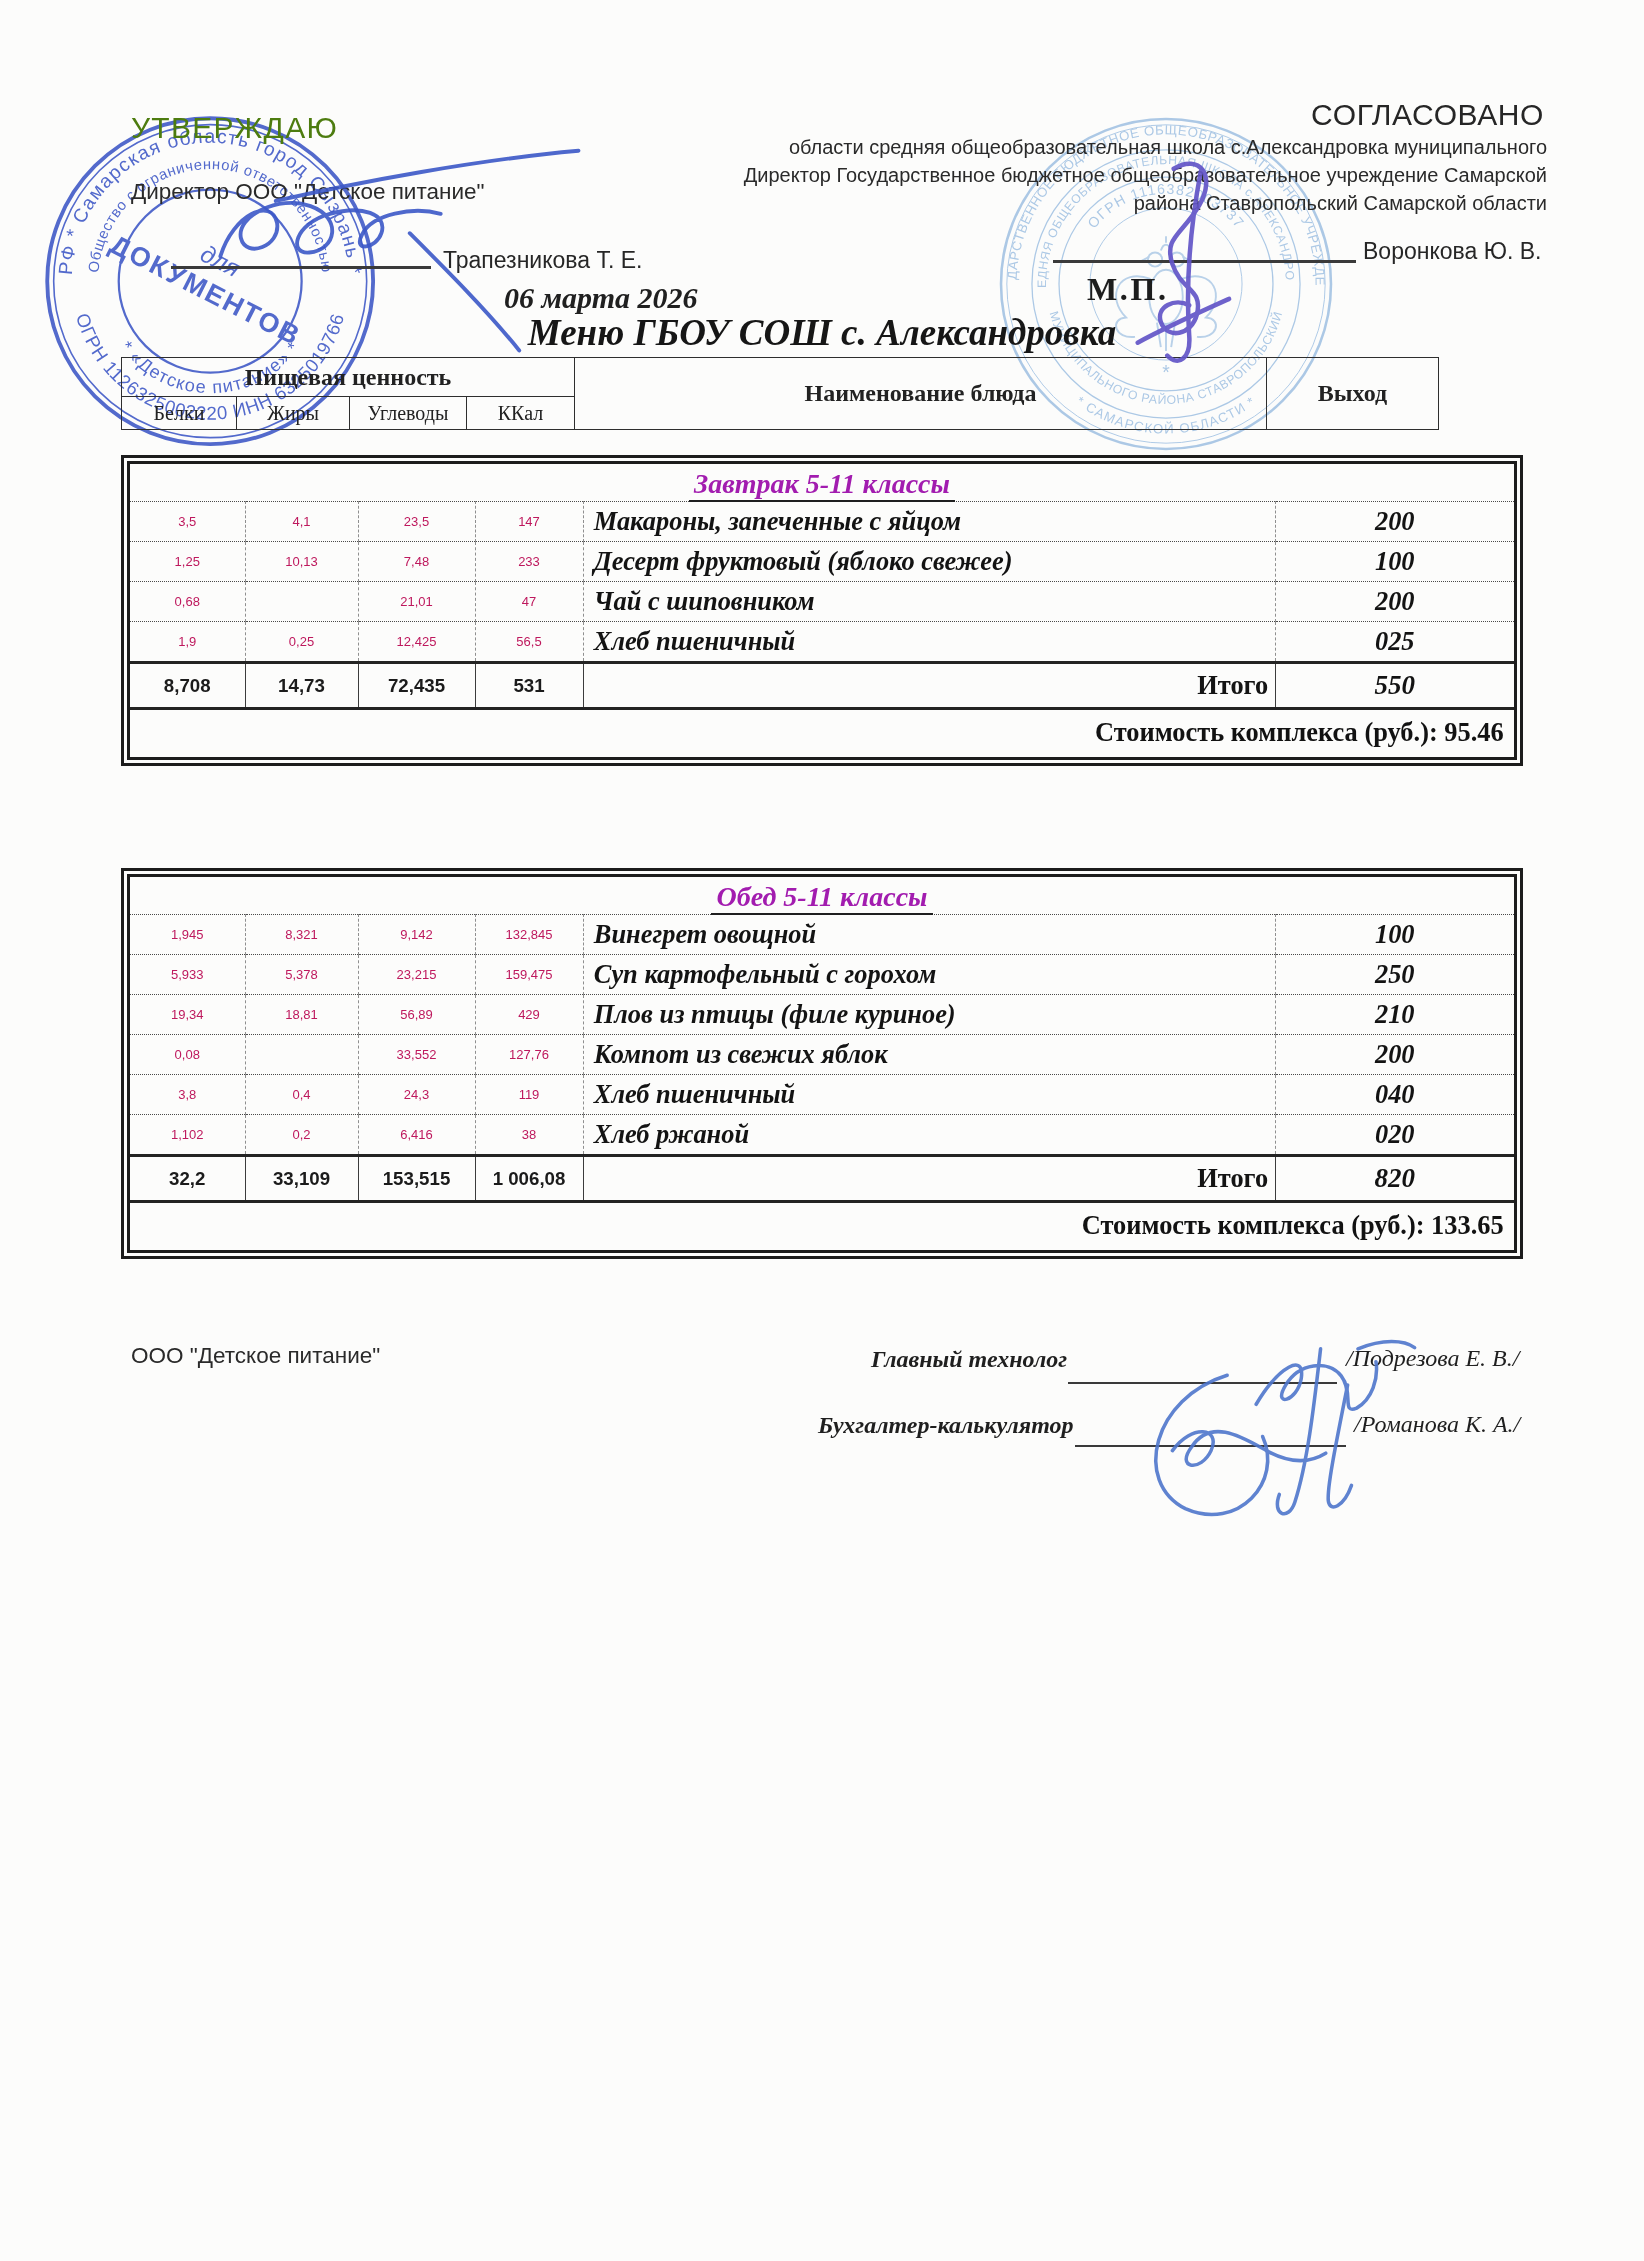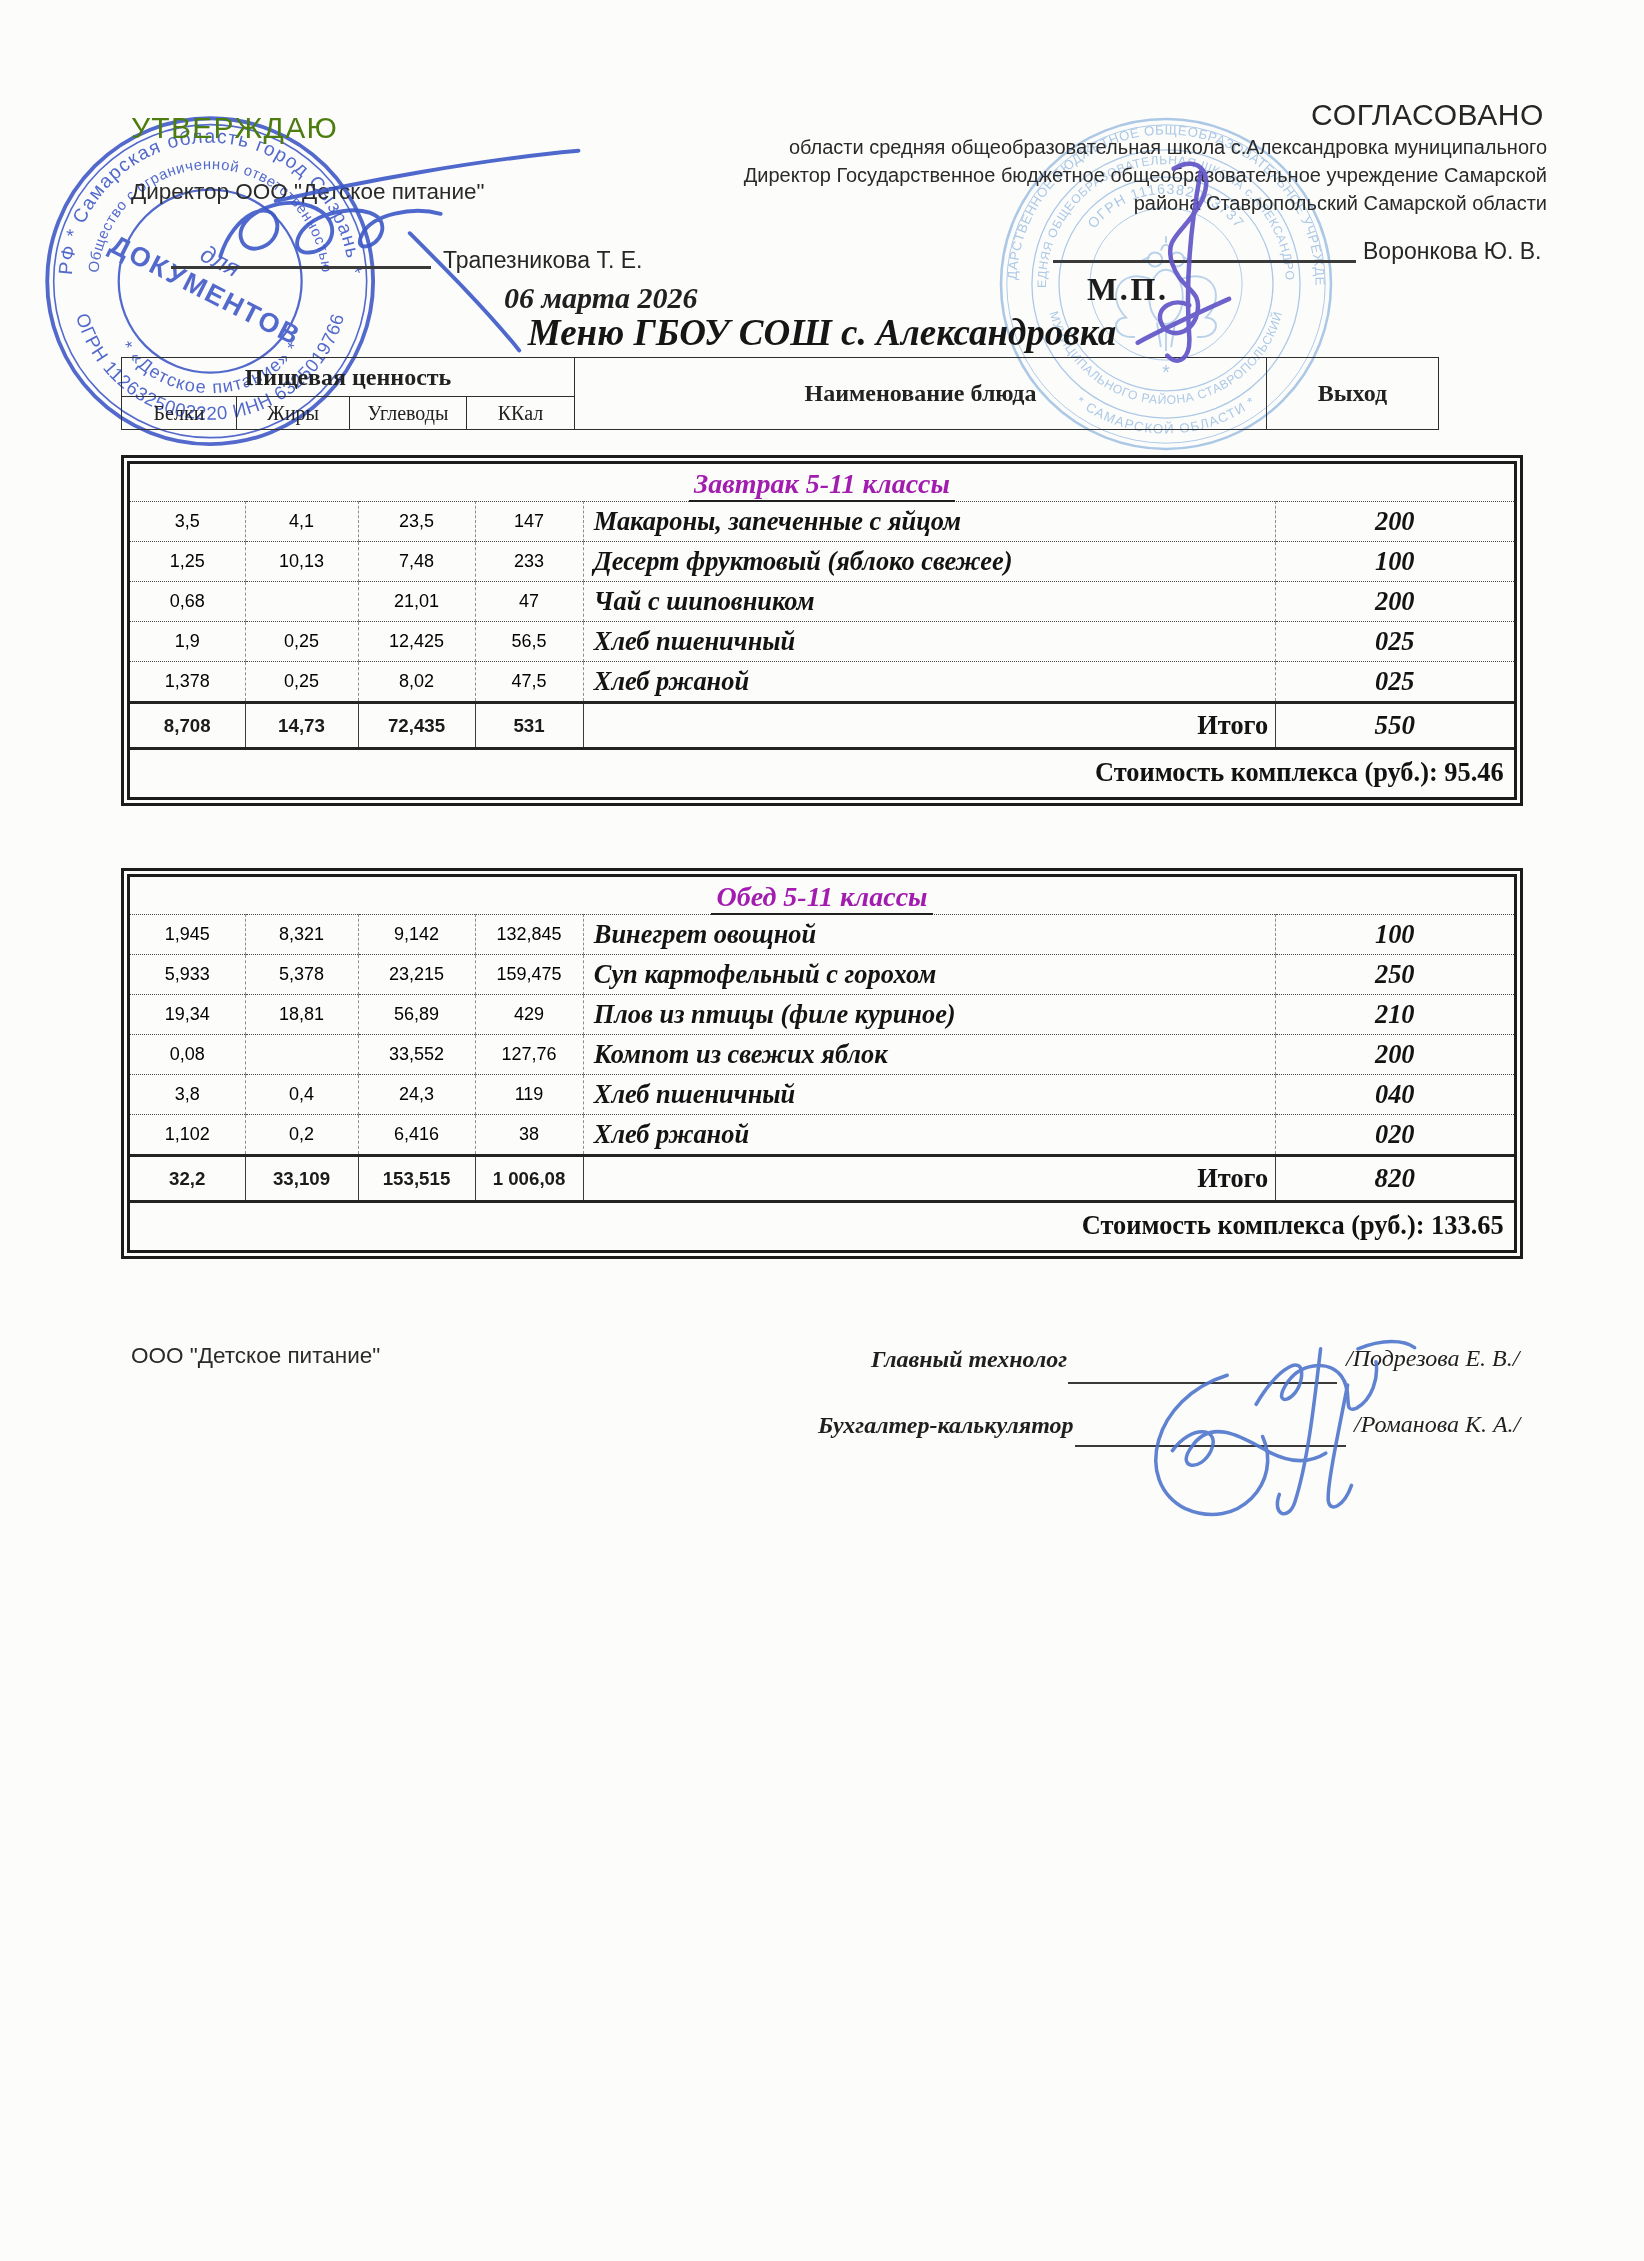--- a/index.html
+++ b/index.html
@@ -40,21 +40,21 @@
   #meal-0 { top:455px; }
   #meal-1 { top:868px; }
   .meal-title { height:37px; line-height:40px; text-align:center;
                 font-weight:bold; font-style:italic; font-size:28px; color:#a21caf; }
   .meal-title span { border-bottom:2.6px solid #1f1f1f; padding:0 5.2px 0.6px; }
   table.meal { width:100%; border-collapse:collapse; table-layout:fixed; }
   col.c-b{width:115px} col.c-f{width:113px} col.c-c{width:117px} col.c-k{width:108px}
   col.c-dish{width:692px} col.c-out{width:auto}
   .data-row td { height:37px; border-top:1.9px dotted #4a4a4a; vertical-align:middle; }
   .data-row td + td { border-left:1.3px dashed #8f8f8f; }
-  td.num { font-size:18px; text-align:center; color:#000000; font-family:"Liberation Sans","DejaVu Sans",sans-serif; }
+  td.num { font-size:13px; text-align:center; color:#be185d; font-family:"Liberation Sans","DejaVu Sans",sans-serif; }
   td.dish { font-family:"Liberation Serif","DejaVu Serif",serif; font-weight:bold; font-style:italic;
             font-size:26.4px; padding-left:10.3px; color:#131313; white-space:nowrap; overflow:hidden; }
   td.out  { font-family:"Liberation Serif","DejaVu Serif",serif; font-weight:bold; font-style:italic;
             font-size:26.4px; text-align:center; color:#131313; }
   .total-row td { height:41px; border-top:3.2px solid #232323; vertical-align:middle; }
   .total-row td + td { border-left:1.9px solid #3c3c3c; }
   .total-row td.num { font-weight:bold; font-size:18.7px; color:#1b1b1b; }
   td.itogo { text-align:right; padding-right:6.4px; font-family:"Liberation Serif","DejaVu Serif",serif;
              font-weight:bold; font-size:26.4px; color:#141414; }
   .total-row td.out { font-size:27px; }
@@ -224,28 +224,20 @@
 
           <tr class="data-row">
             <td class="num">1,9</td>
             <td class="num">0,25</td>
             <td class="num">12,425</td>
             <td class="num">56,5</td>
             <td class="dish">Хлеб пшеничный</td>
             <td class="out">025</td>
           </tr>
 
-          <tr class="data-row">
-            <td class="num">1,378</td>
-            <td class="num">0,25</td>
-            <td class="num">8,02</td>
-            <td class="num">47,5</td>
-            <td class="dish">Хлеб ржаной</td>
-            <td class="out">025</td>
-          </tr>
         </tbody>
       <tbody>
         <tr class="total-row">
           <td class="num">8,708</td>
           <td class="num">14,73</td>
           <td class="num">72,435</td>
           <td class="num">531</td>
           <td class="itogo">Итого</td>
           <td class="out">550</td>
         </tr>

